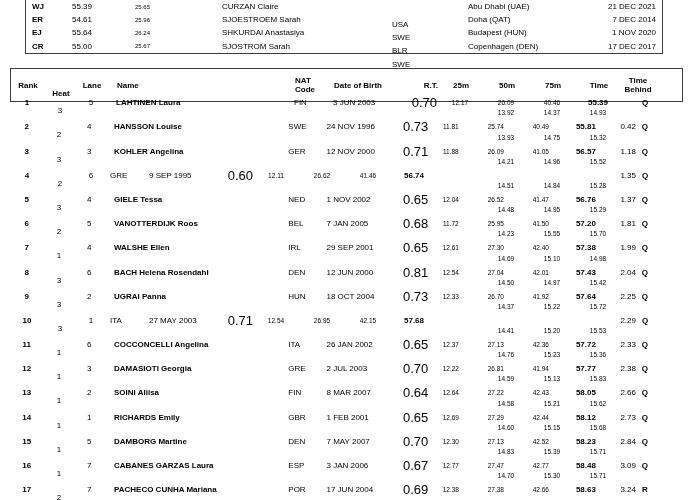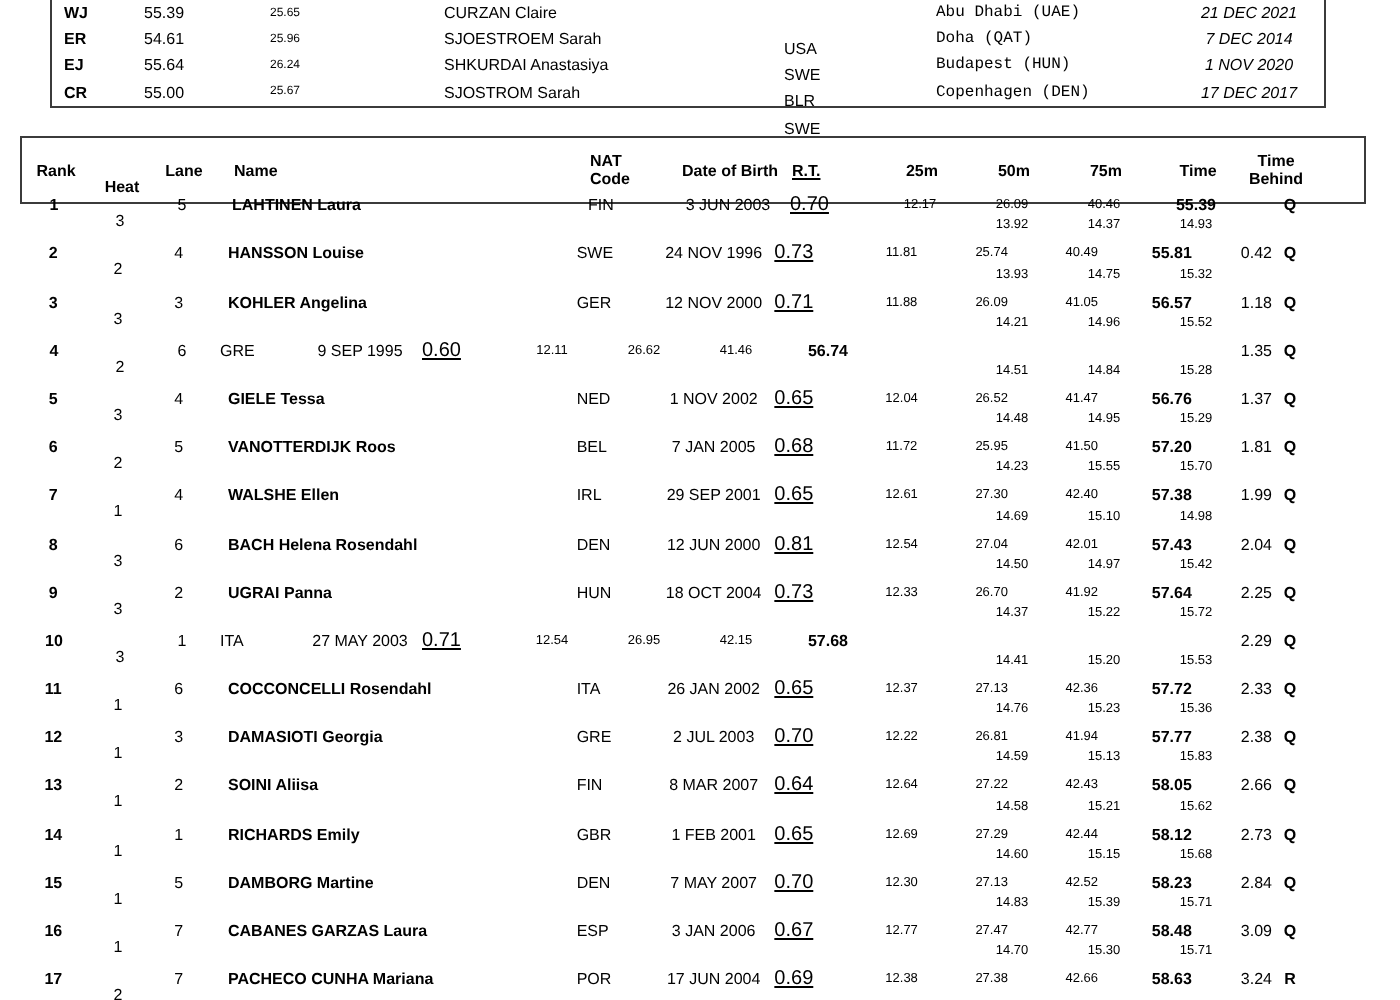--- a/index.html
+++ b/index.html
@@ -20,53 +20,53 @@
     border:1px solid #3b3b3b;
     padding-top:5px;
     background:#fff;
   }
   .record-row { display:flex; align-items:center; height:13.2px; font-size:8px; white-space:nowrap; }
   .rc-tag   { width:46px; padding-left:6px; font-weight:bold; }
   .rc-time  { width:63px; }
   .rc-split { width:87px; font-size:6px; }
   .rc-name  { width:170px; }
   .rc-nat   { width:76px;margin-top:36px; }
-  .rc-loc   { width:125px;font-family:Liberation Mono, monospace; }
-  .rc-date  { flex:1; text-align:center; padding-right:6px;font-style:italic; }
+  .rc-loc   { width:125px; }
+  .rc-date  { flex:1; text-align:right; padding-right:6px; }
 
   
   .results-header {
     position:absolute; left:10px; top:68px;
     width:673px; height:34px;
     border:1px solid #3b3b3b;
     display:flex; align-items:center;
     font-size:8px; font-weight:bold; white-space:nowrap;
     background:#fff;
   }
   .two-line { line-height:9px; }
 
   
   .c-rank { width:34px; text-align:center; }
   .c-heat { width:32px; text-align:center;margin-top:16px; }
   .c-lane { width:30px; text-align:center; }
   .c-name { width:184px; padding-left:10px; text-align:left; }
   .c-nat  { width:43px;  padding-left:4px;  text-align:left; }
-  .c-dob  { width:62px; text-align:center; }
-  .c-rt   { width:42px; text-align:left;text-decoration:underline; }
+  .c-dob  { width:62px; text-align:left; }
+  .c-rt   { width:42px; text-align:right; }
   .c-25, .c-50, .c-75 { width:46px; text-align:center; }
   .c-time { width:46px; text-align:center; font-weight:bold; }
   .h-behind { flex:1; text-align:center; padding-right:28px; }
 
   
   .results-rows { position:absolute; left:10px; top:96px; width:673px; }
   .result-block { height:24.2px; }
   .result-main { display:flex; align-items:center; height:13.4px; font-size:8px; white-space:nowrap; }
   .result-main .c-rank { font-weight:bold; }
   .result-main .c-name { font-weight:bold; }
-  .result-main .c-rt   { font-size:10px; }
+  .result-main .c-rt   { font-size:13px; }
   .result-main .c-25, .result-main .c-50, .result-main .c-75 { font-size:6.5px; }
   .c-behind { flex:1; display:flex; justify-content:flex-end; align-items:center; }
   .behind-value { font-size:8px;margin-left:12px; }
   .qual { width:12px; text-align:center; font-weight:bold; font-size:8px; margin-left:3px; margin-right:32px; }
 
   .result-sub { display:flex; align-items:flex-start; height:10.8px; font-size:6.5px; }
   .sub-spacer { width:473px; }
   .sub-cell { width:46px; text-align:center; }
 </style>
 </head>
@@ -394,21 +394,21 @@
         <span class="sub-cell">15.20</span>
         <span class="sub-cell">15.53</span>
       </div>
     </div>
 
     <div class="result-block">
       <div class="result-main">
         <span class="c-rank">11</span>
         <span class="c-heat">1</span>
         <span class="c-lane">6</span>
-        <span class="c-name">COCCONCELLI Rosendahl</span>
+        <span class="c-name">COCCONCELLI Angelina</span>
         <span class="c-nat">ITA</span>
         <span class="c-dob">26 JAN 2002</span>
         <span class="c-rt">0.65</span>
         <span class="c-25">12.37</span>
         <span class="c-50">27.13</span>
         <span class="c-75">42.36</span>
         <span class="c-time">57.72</span>
         <span class="c-behind">
           <span class="behind-value">2.33</span>
           <span class="qual">Q</span>

